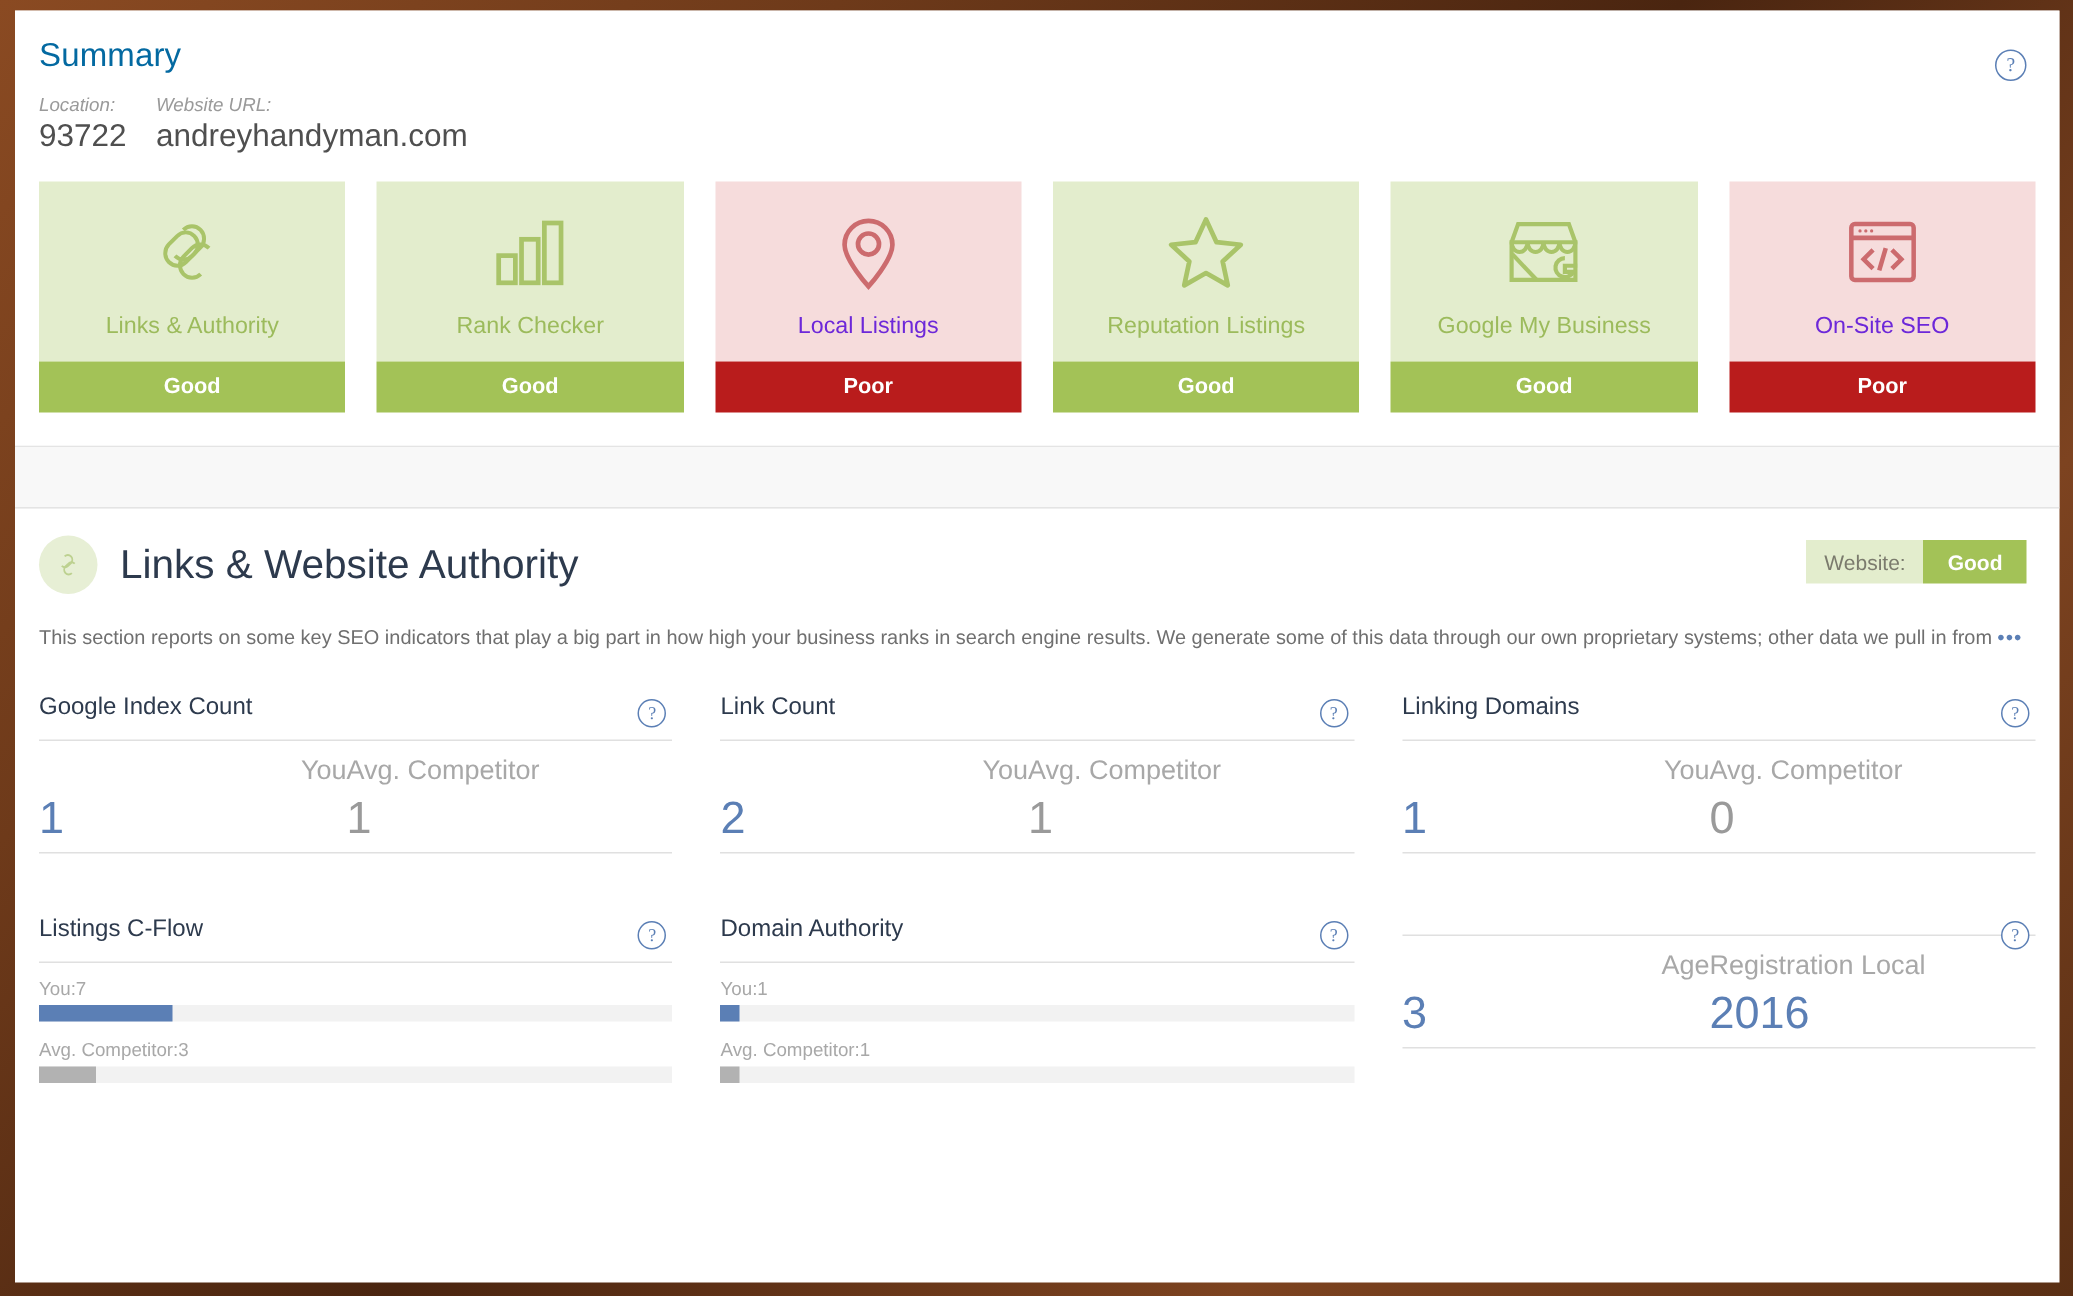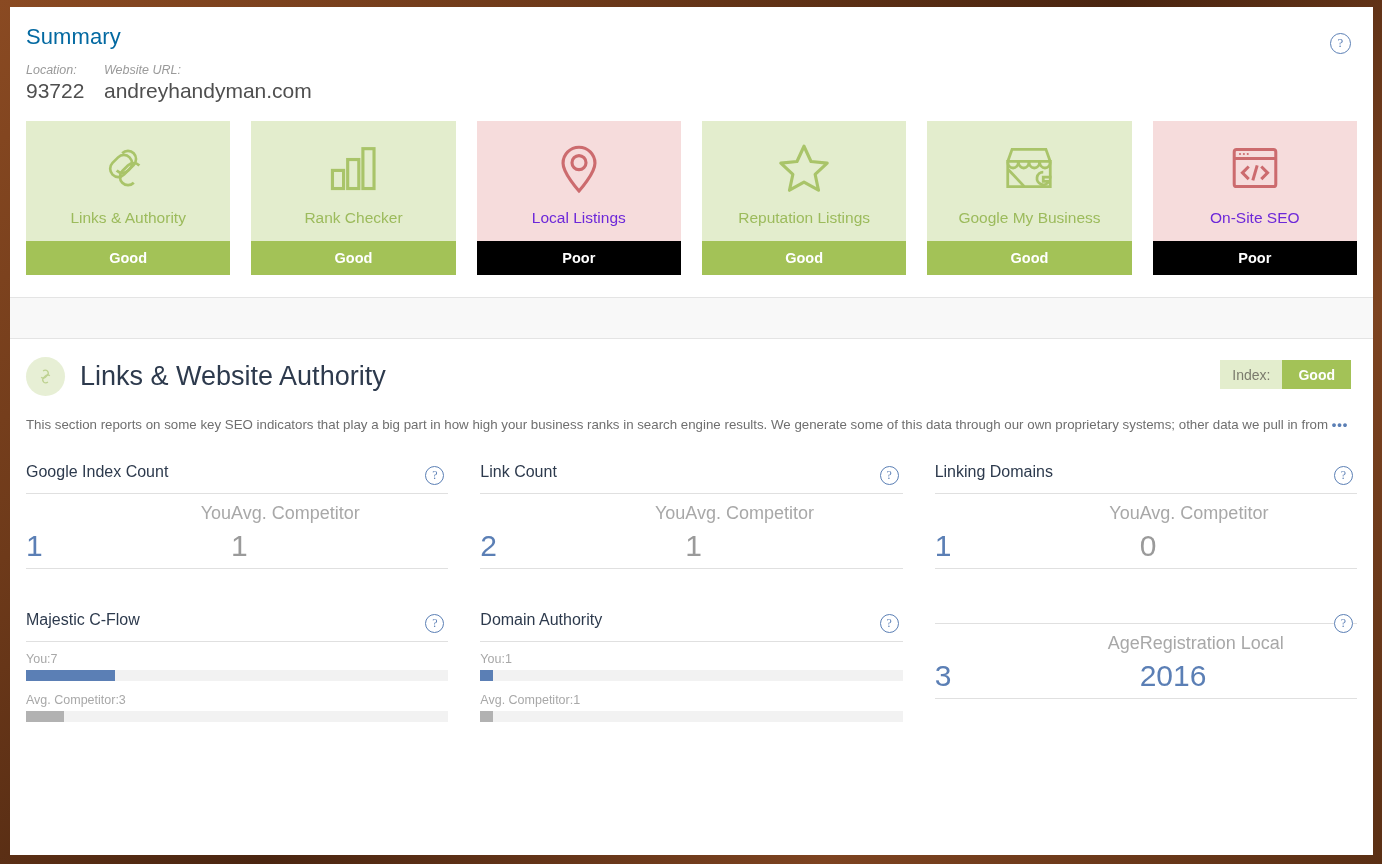--- a/index.html
+++ b/index.html
@@ -111,21 +111,21 @@
     justify-content: center;
     color: #fff;
     font-size: 14.5px;
     font-weight: bold;
   }
   .card.good .card-body   { background: #e3edcd; }
   .card.good .card-label  { color: #9cbb5c; }
   .card.good .card-footer { background: #a3c257; }
   .card.poor .card-body   { background: #f6dcdc; }
   .card.poor .card-label  { color: #6d28d9; }
-  .card.poor .card-footer { background: #000000; }
+  .card.poor .card-footer { background: #b91c1c; }
 
   
   .spacer-band {
     height: 42px;
     background: #f8f8f8;
     border-top: 1px solid #e4e4e4;
     border-bottom: 1px solid #e4e4e4;
   }
 
   
@@ -371,21 +371,21 @@
     <div class="section-head">
       <div class="section-badge-icon">
         <svg width="23" height="23" viewBox="0 0 24 24" fill="none" stroke="#bdd190" stroke-width="1.3">
           <path d="M9.5 6.2c1.3-1.3 3.2-1.3 4.4 0 1.2 1.3 1.2 3.3 0 4.6l-2 2c-1.2 1.3-3.1 1.3-4.4 0"></path>
           <path d="M14.5 17.8c-1.3 1.3-3.2 1.3-4.4 0-1.2-1.3-1.2-3.3 0-4.6l2-2c1.2-1.3 3.1-1.3 4.4 0"></path>
         </svg>
       </div>
       <div class="section-title">Links &amp; Website Authority</div>
 
       <div class="status-pill">
-        <div class="st-label">Index:</div>
+        <div class="st-label">Website:</div>
         <div class="st-value">Good</div>
       </div>
     </div>
 
     <div class="section-desc">
       <span>This section reports on some key SEO indicators that play a big part in how high your business ranks in search engine results. We generate some of this data through our own proprietary systems; other data we pull in from</span>
       <span class="ellipsis-link">•••</span>
     </div>
 
     <div class="metric-grid" id="metric-grid">
@@ -425,21 +425,21 @@
          <span class="c1">You</span>
          <span>Avg. Competitor</span>
        </div>
        <div class="kv-vals">
          <span class="v c1 you">1</span>
          <span class="v comp">0</span>
        </div>
        <div class="kv-bottom-rule"></div>
           </div>
           <div class="metric">
-            <div class="metric-title">Majestic C-Flow</div>
+            <div class="metric-title">Listings C-Flow</div>
      <div class="help-icon">?</div>
      <div class="metric-rule"></div>
      <div class="bar-block">
          <div class="bar-label">You:7</div>
          <div class="bar-track">
            <div class="bar-fill you" style="width:21%;max-width:100%"></div>
          </div>
        </div>
        <div class="bar-block second">
          <div class="bar-label">Avg. Competitor:3</div>

